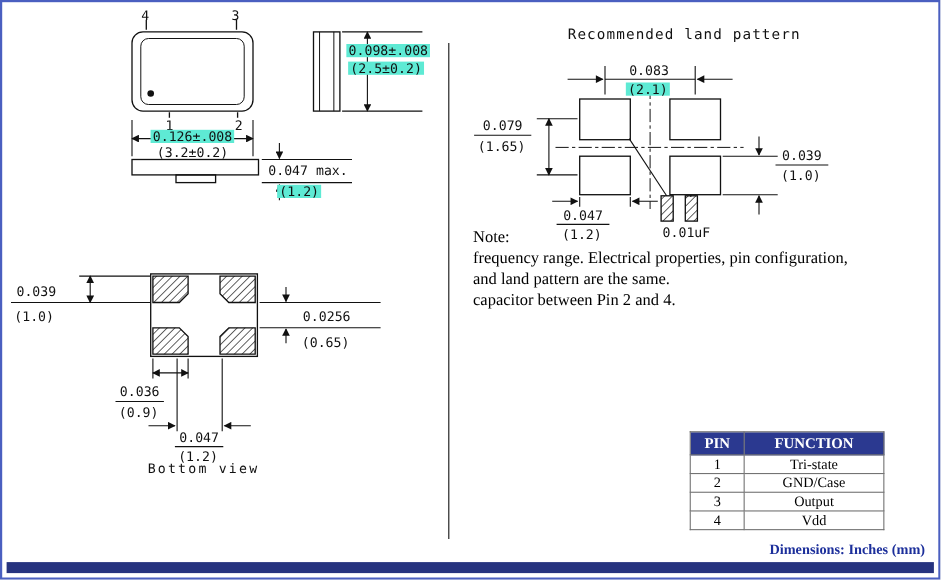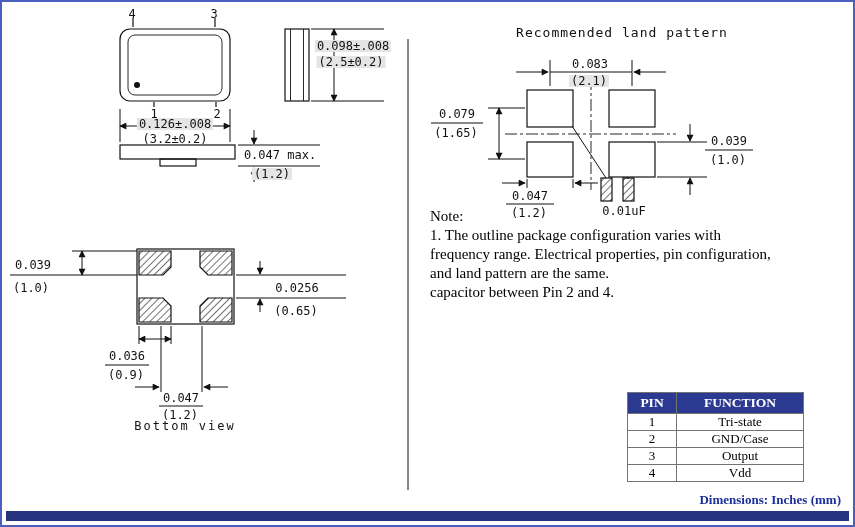--- a/index.html
+++ b/index.html
@@ -7,21 +7,21 @@
     position:relative; width:855px; height:527px; background:#ffffff;
     border:2px solid #4a5fc0; box-sizing:border-box; overflow:hidden;
     font-family:"DejaVu Sans Mono", monospace;
   }
   svg.draw { position:absolute; left:0; top:0; }
   .lbl {
     position:absolute; transform:translate(-50%,-50%);
     font-family:"DejaVu Sans Mono", monospace; font-size:12px; color:#111;
     white-space:nowrap; line-height:1;
   }
-  .bg { background:#e5e5e5; padding:0 2px;text-align:center; }
+  .bg { background:#5eead4; padding:0 2px;text-align:center; }
   .sp { letter-spacing:2px; }
   .title { font-size:13px; letter-spacing:1px;padding-left:16px; }
   .note {
     position:absolute; left:428px; top:205px; width:385px;
     font-family:"Liberation Serif", serif; font-size:15px; color:#000;
     line-height:19px; white-space:nowrap;
   }
   table.pin-table {
     position:absolute; left:625px; top:390px; border-collapse:collapse;
     font-family:"Liberation Serif", serif;
@@ -189,21 +189,20 @@
   <div class="lbl" style="left:455px; top:112px">0.079</div>
   <div class="lbl" style="left:454px; top:131px">(1.65)</div>
   <div class="lbl" style="left:727px; top:139px">0.039</div>
   <div class="lbl" style="left:726px; top:158px">(1.0)</div>
   <div class="lbl" style="left:528px; top:194px">0.047</div>
   <div class="lbl" style="left:527px; top:211px">(1.2)</div>
   <div class="lbl" style="left:622px; top:209px">0.01uF</div>
 
   <div class="note">
     <div>Note:</div>
-    <div>1. The outline package configuration varies with</div>
     <div>frequency range. Electrical properties, pin configuration,</div>
     <div>and land pattern are the same.</div>
     <div>capacitor between Pin 2 and 4.</div>
   </div>
 
   <table class="pin-table">
     <thead>
       <tr>
         <th class="col-pin">PIN</th>
         <th class="col-fn">FUNCTION</th>

